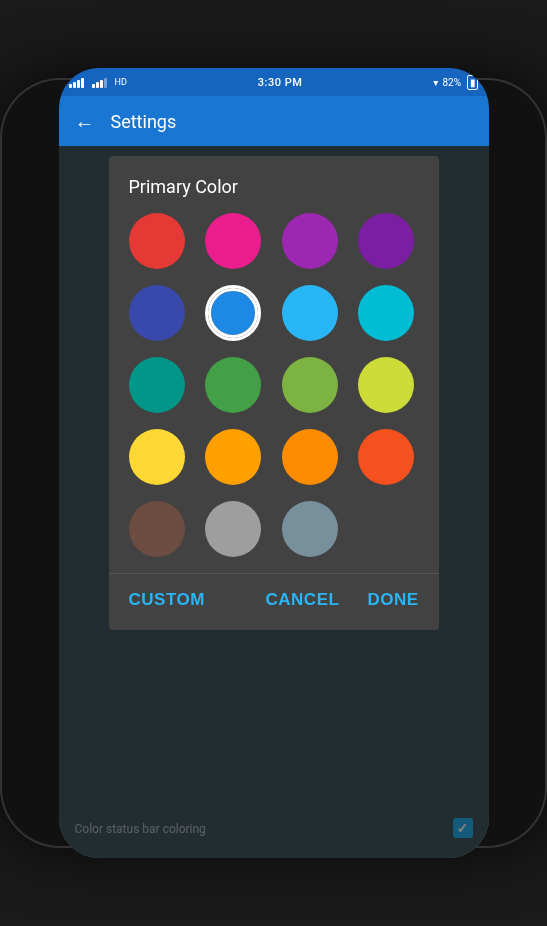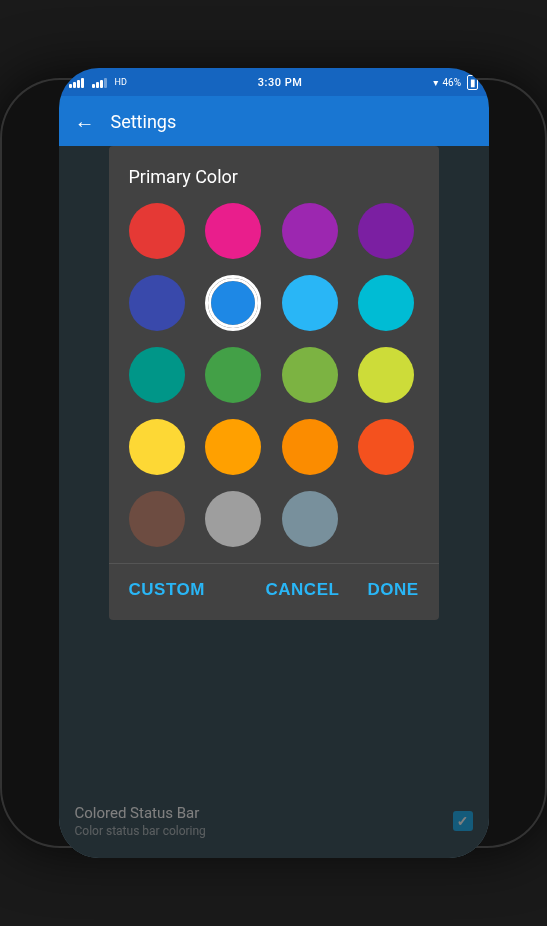--- a/index.html
+++ b/index.html
@@ -129,20 +129,21 @@
       overflow: hidden;
     }
     
     .dialog-backdrop {
       position: absolute;
       top: 0; left: 0; right: 0; bottom: 0;
       background: rgba(0,0,0,0.5);
       display: flex;
       justify-content: center;
       align-items: flex-start;
+      padding-top: 10px;
     }
     .dialog {
       background: #424242;
       border-radius: 4px;
       width: 330px;
       overflow: hidden;
     }
     .dialog-title {
       color: white;
       font-size: 18px;
@@ -258,36 +259,35 @@
           <div class="signal-bar" style="height:4px"></div>
           <div class="signal-bar" style="height:6px"></div>
           <div class="signal-bar" style="height:8px"></div>
           <div class="signal-bar" style="height:10px; background:rgba(255,255,255,0.4)"></div>
         </div>
         <span style="color:white;font-size:9px;margin-left:4px">HD</span>
       </div>
       <div class="status-time">3:30 PM</div>
       <div class="status-right">
         <span class="wifi-icon">▾</span>
-        <span class="battery-text">46%</span>
+        <span class="battery-text">82%</span>
         <span style="color:white;font-size:10px;border:1px solid white;padding:1px 2px;border-radius:2px;margin-left:2px">▮</span>
       </div>
     </div>
 
     <div class="app-bar">
       <span class="back-arrow">←</span>
       <span class="app-bar-title">Settings</span>
     </div>
 
     <div class="main-content">
 
       <div class="settings-content">
         <div class="settings-item">
           <div class="settings-item-text">
-            <div class="settings-item-title">Colored Status Bar</div>
             <div class="settings-item-subtitle">Color status bar coloring</div>
           </div>
           <div class="checkbox"></div>
         </div>
       </div>
 
       <div class="dialog-backdrop">
         <div class="dialog">
           <div class="dialog-title">Primary Color</div>
 

